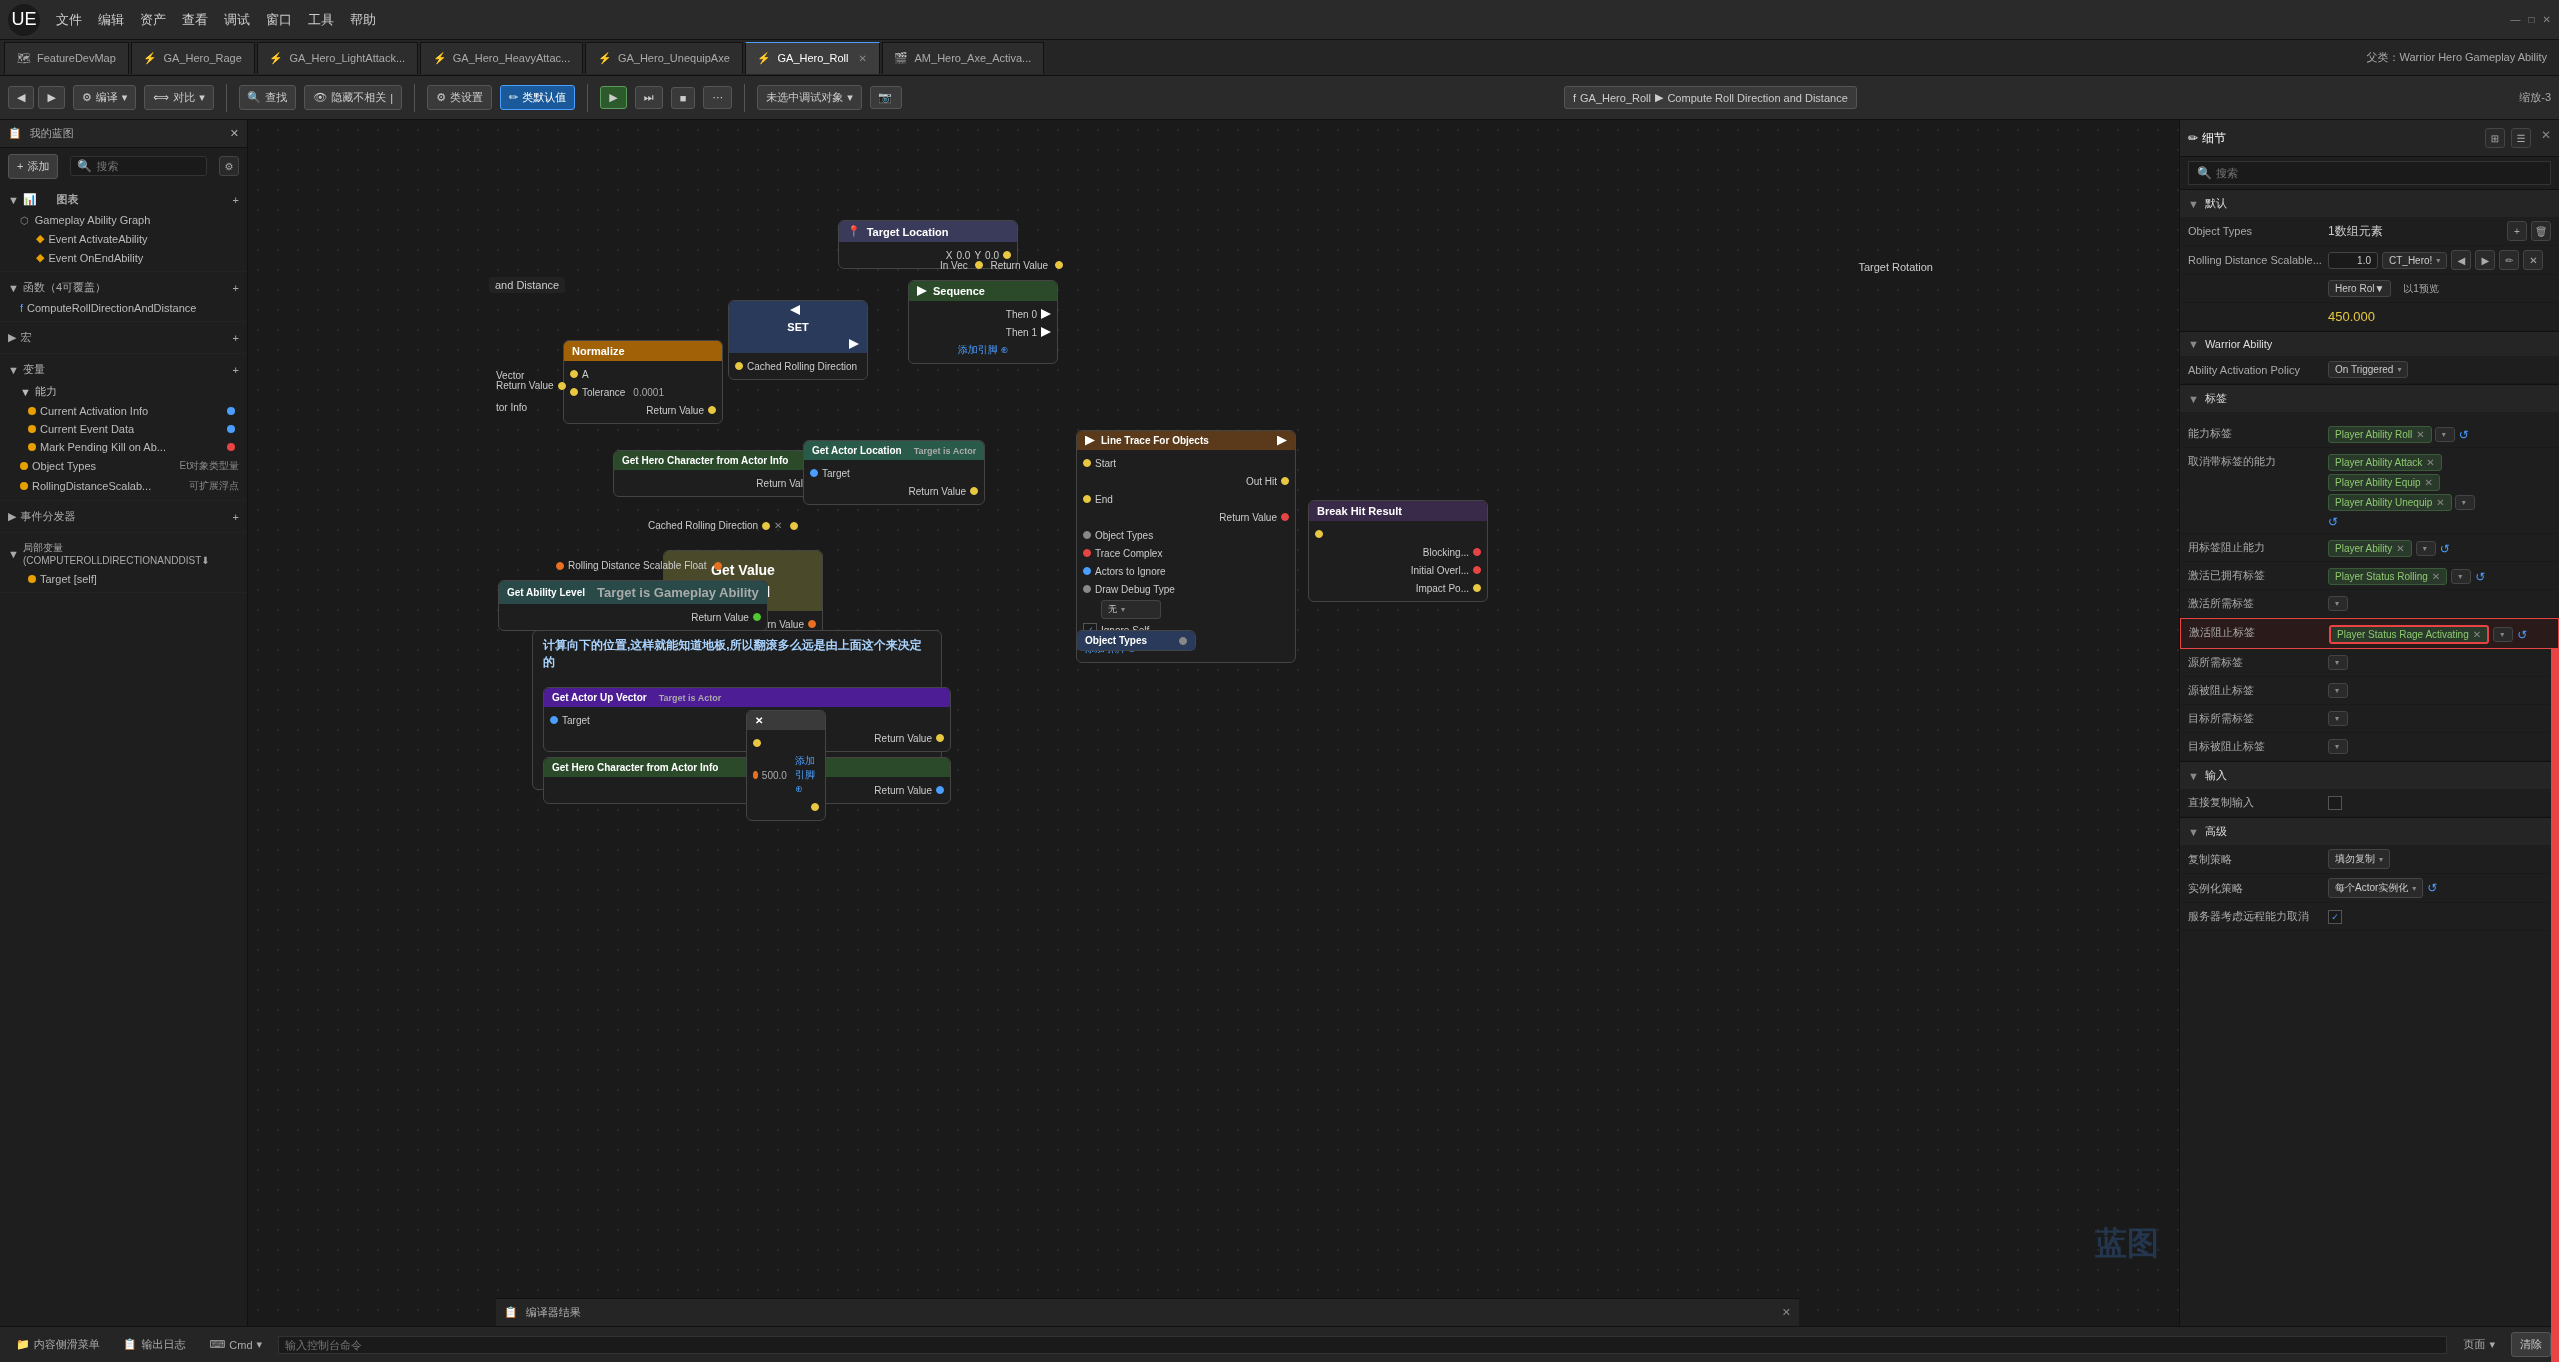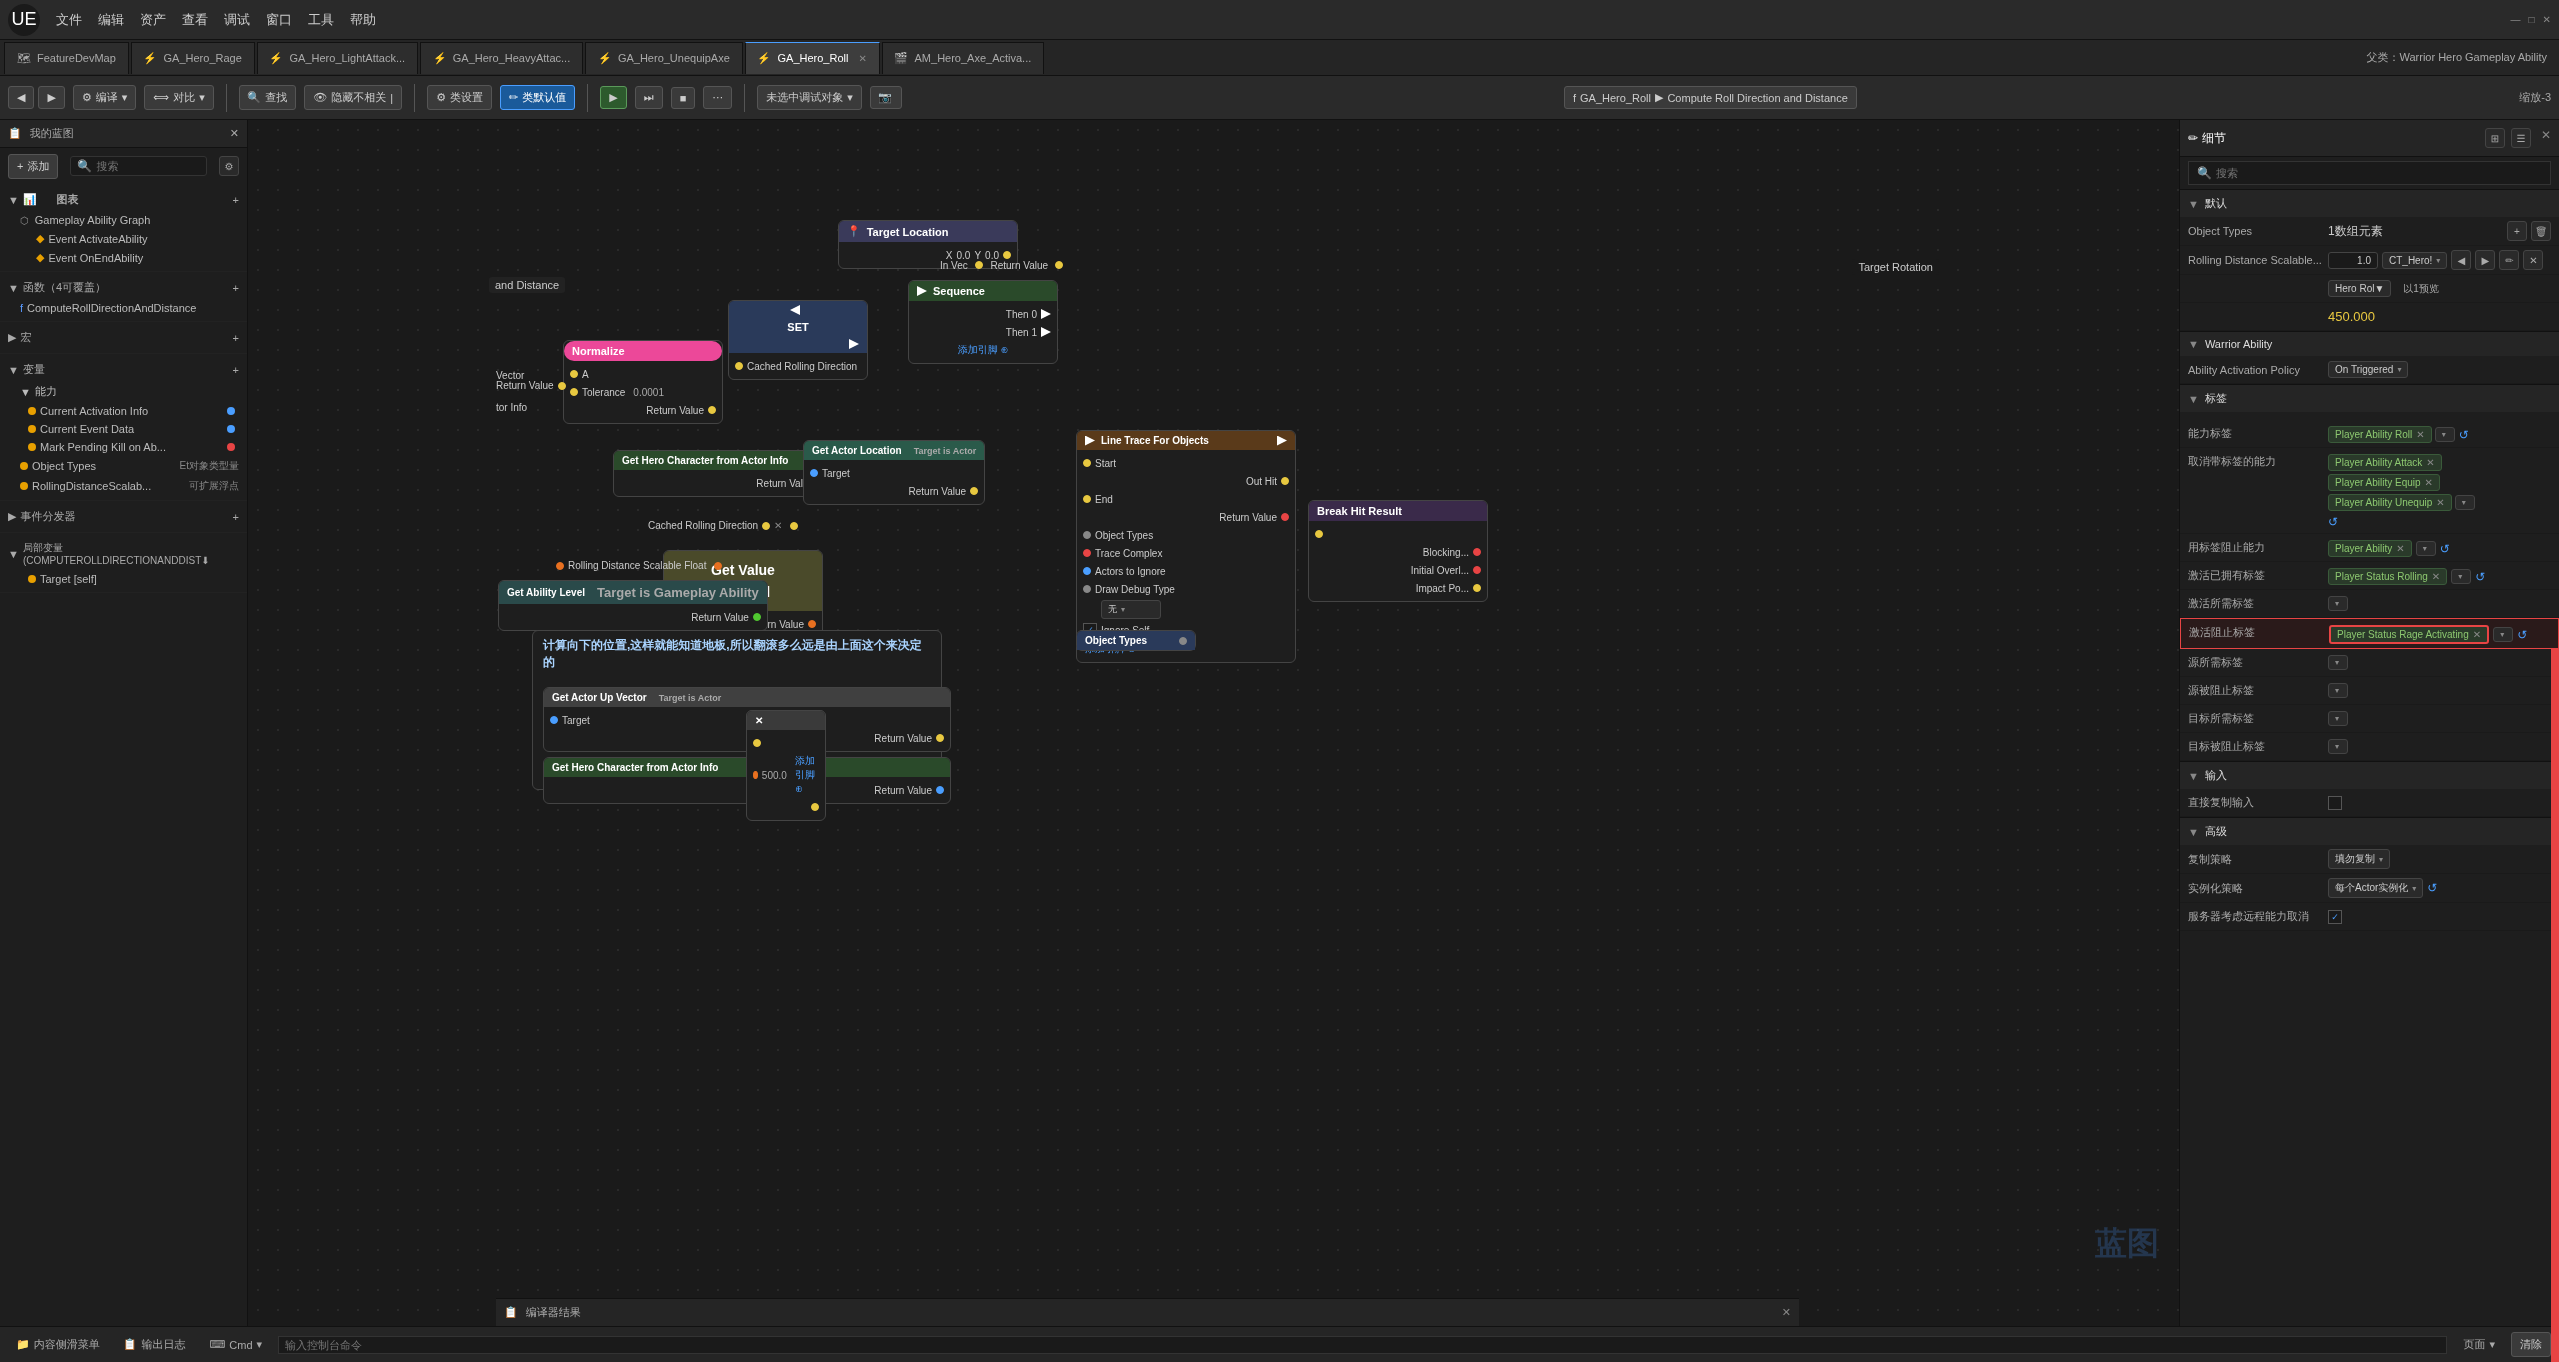--- a/index.html
+++ b/index.html
@@ -83,27 +83,27 @@
     .pin-arrow.in { transform: rotate(180deg); }
     .pin-yellow { border-color: #e8c840; background: #e8c840; }
     .pin-blue { border-color: #4a9eff; background: #4a9eff; }
     .pin-orange { border-color: #e87020; background: #e87020; }
     .pin-green { border-color: #50c830; background: #50c830; }
     .pin-red { border-color: #e84444; background: #e84444; }
     .pin-gray { border-color: #888; background: #888; }
     
     .node-set { background: #2a3a5a; flex-direction: column; }
     .node-sequence { background: #2a4a2a; }
-    .node-normalize { background: #ec4899; border-radius: 10px; }
+    .node-normalize { background: #a16207; }
     .node-getloc { background: #2a5a4a; }
     .node-getvalue { background: #4a4a2a; }
     .node-break { background: #3a2a4a; }
     .node-getability { background: #2a4a4a; }
     .node-gethero { background: #2a4a2a; }
-    .node-getactorup { background: #404040; }
+    .node-getactorup { background: #4c1d95; }
     
     
     .bottom-bar { display: flex; align-items: center; background: #252525; height: 36px; border-top: 1px solid #111; padding: 0 8px; gap: 8px; }
     .bottom-btn { display: flex; align-items: center; gap: 4px; color: #aaa; cursor: pointer; font-size: 11px; padding: 4px 8px; }
     
     
     .compiler-panel { position: absolute; bottom: 0; left: 248px; right: 380px; background: #1e1e1e; border-top: 1px solid #111; }
     .compiler-header { display: flex; align-items: center; background: #252525; padding: 6px 8px; font-size: 11px; color: #aaa; gap: 8px; }
     
     

